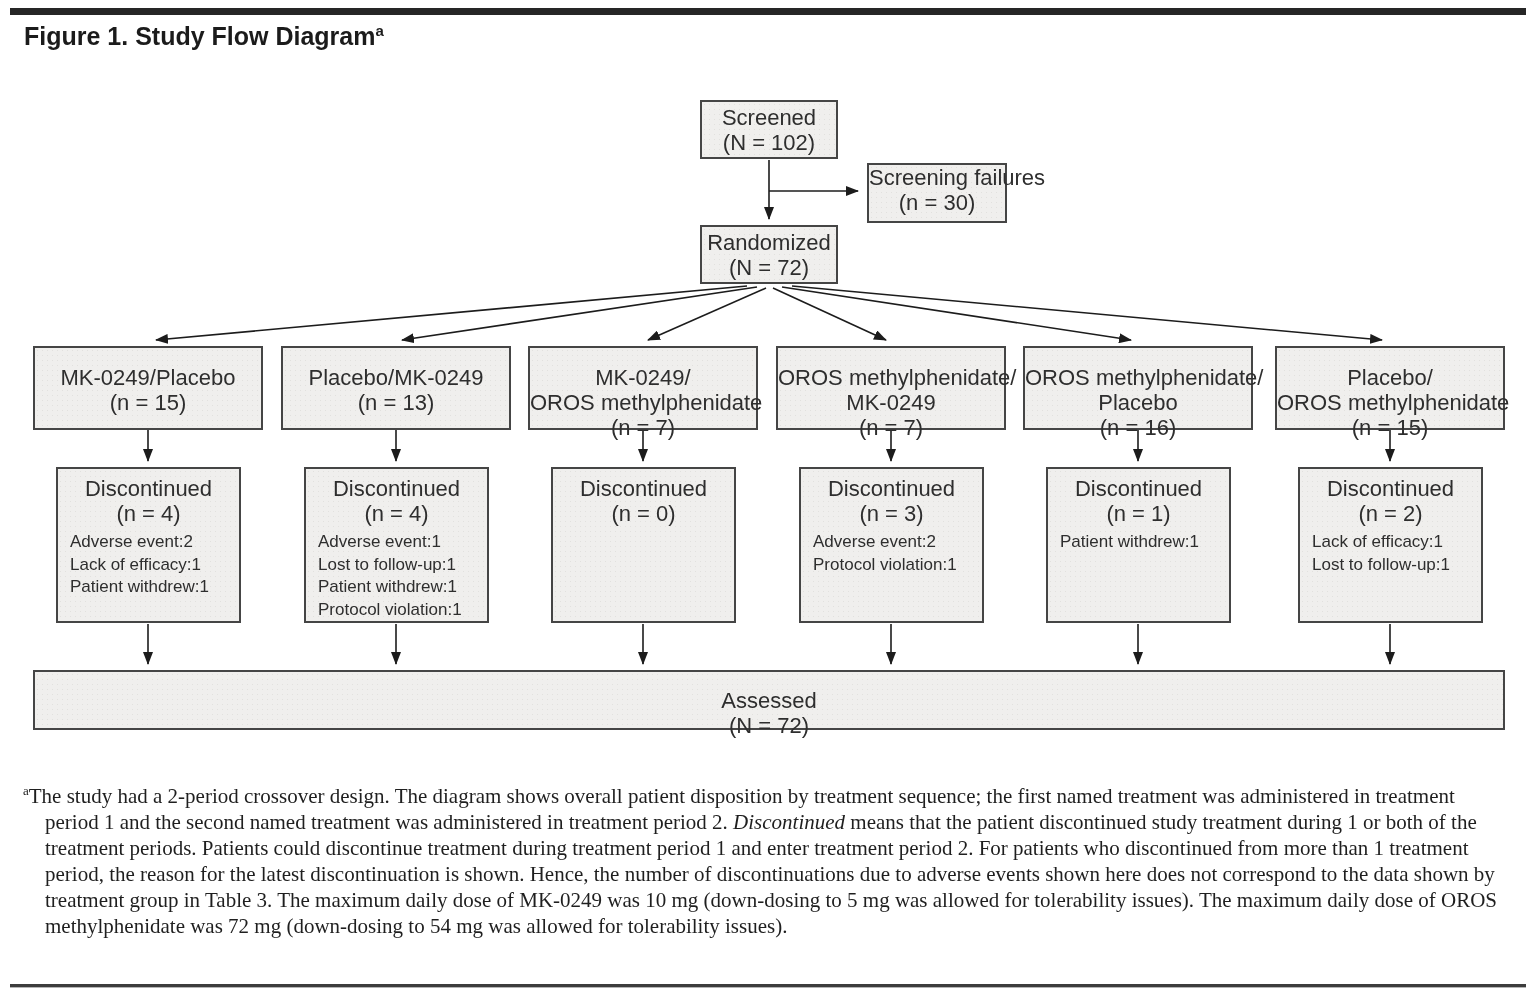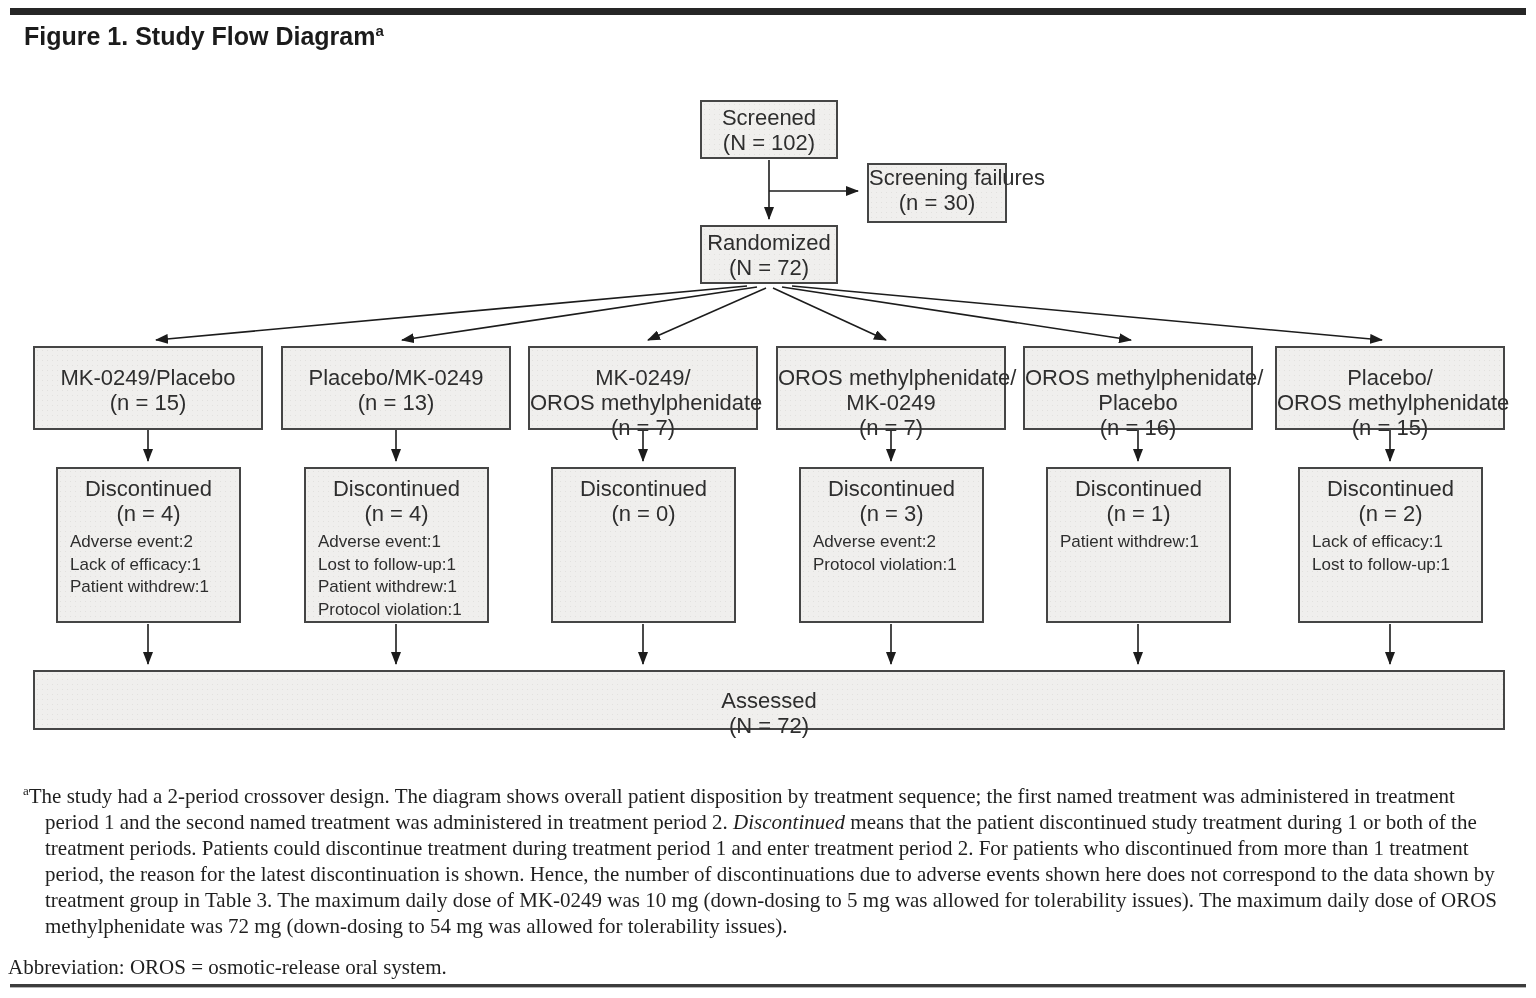--- a/index.html
+++ b/index.html
@@ -198,17 +198,16 @@
       </div>
 
     <div class="box assessed-box">
       <div class="bline">Assessed</div>
       <div class="bline">(N = 72)</div>
     </div>
   </div>
 
   <div class="textblock">
     <p class="footnote"><sup>a</sup><span>The study had a 2-period crossover design. The diagram shows overall patient disposition by treatment sequence; the first named treatment was administered in treatment period 1 and the second named treatment was administered in treatment period 2. </span><em>Discontinued</em><span> means that the patient discontinued study treatment during 1 or both of the treatment periods. Patients could discontinue treatment during treatment period 1 and enter treatment period 2. For patients who discontinued from more than 1 treatment period, the reason for the latest discontinuation is shown. Hence, the number of discontinuations due to adverse events shown here does not correspond to the data shown by treatment group in Table 3. The maximum daily dose of MK-0249 was 10 mg (down-dosing to 5 mg was allowed for tolerability issues). The maximum daily dose of OROS methylphenidate was 72 mg (down-dosing to 54 mg was allowed for tolerability issues).</span></p>
-    <p class="abbrev">Abbreviation: OROS = osmotic-release oral system.</p>
   </div>
 
   <div class="bottom-rule"></div>
 </div>
 
 </body></html>

